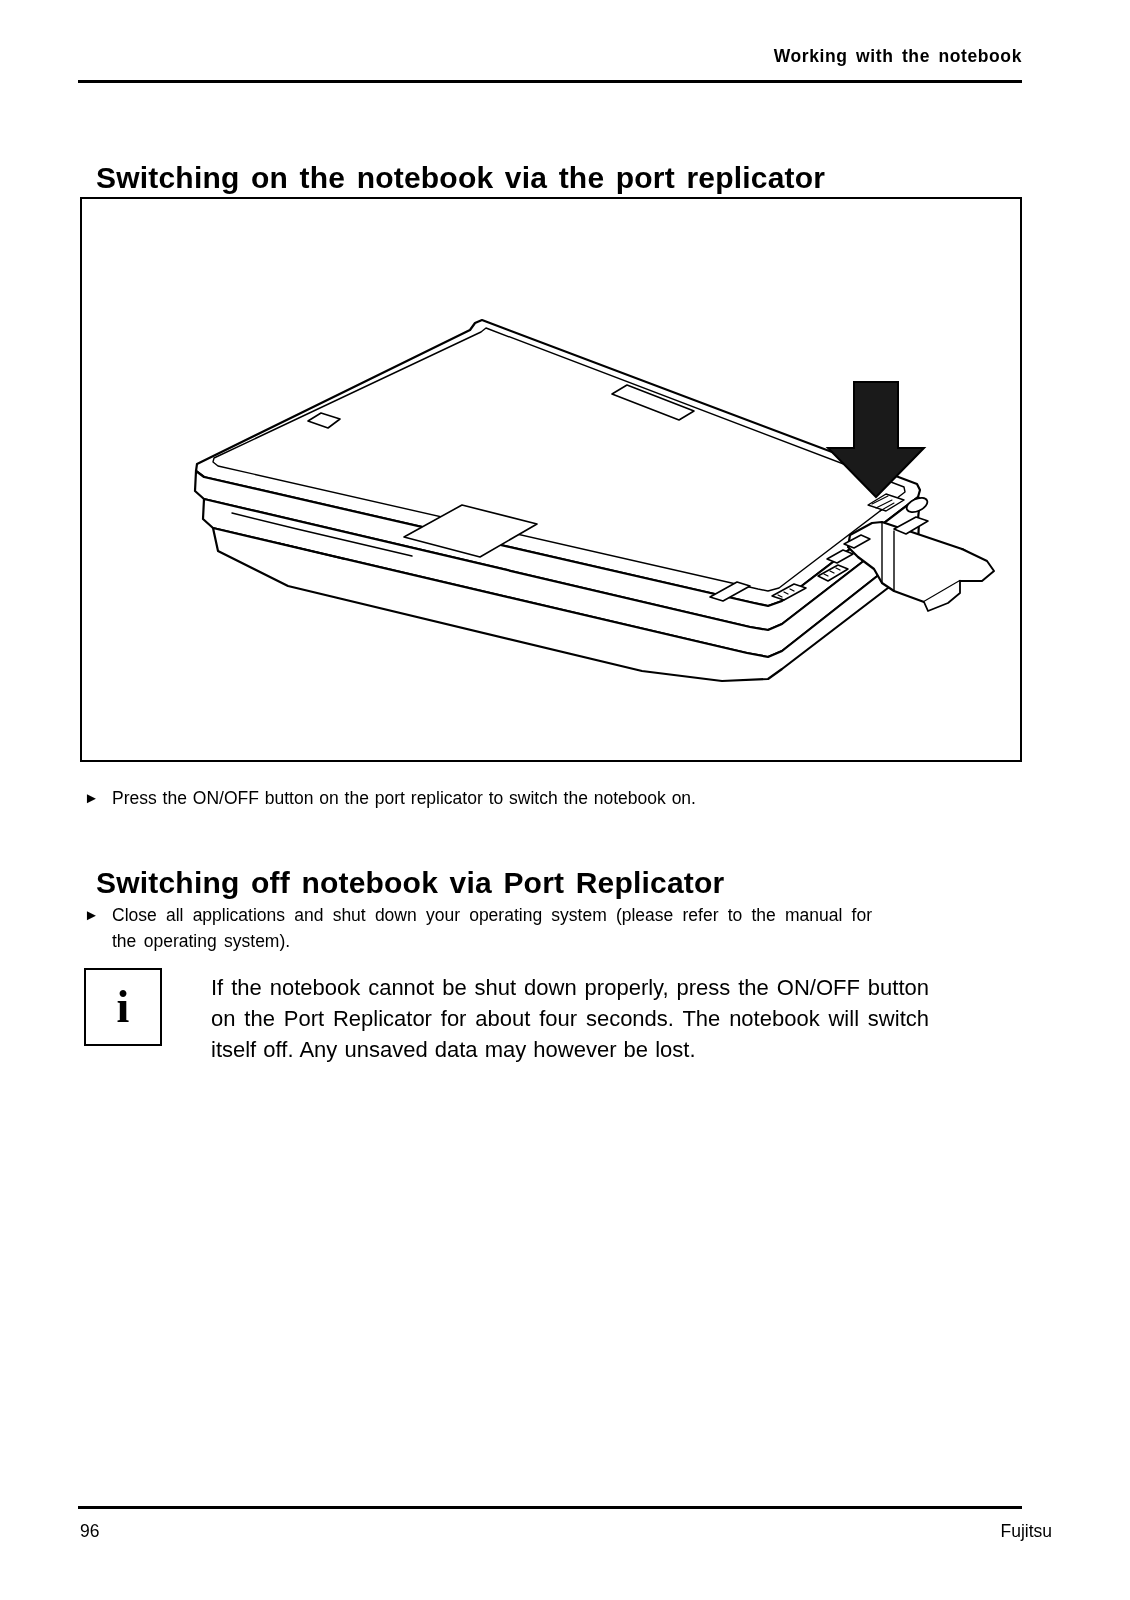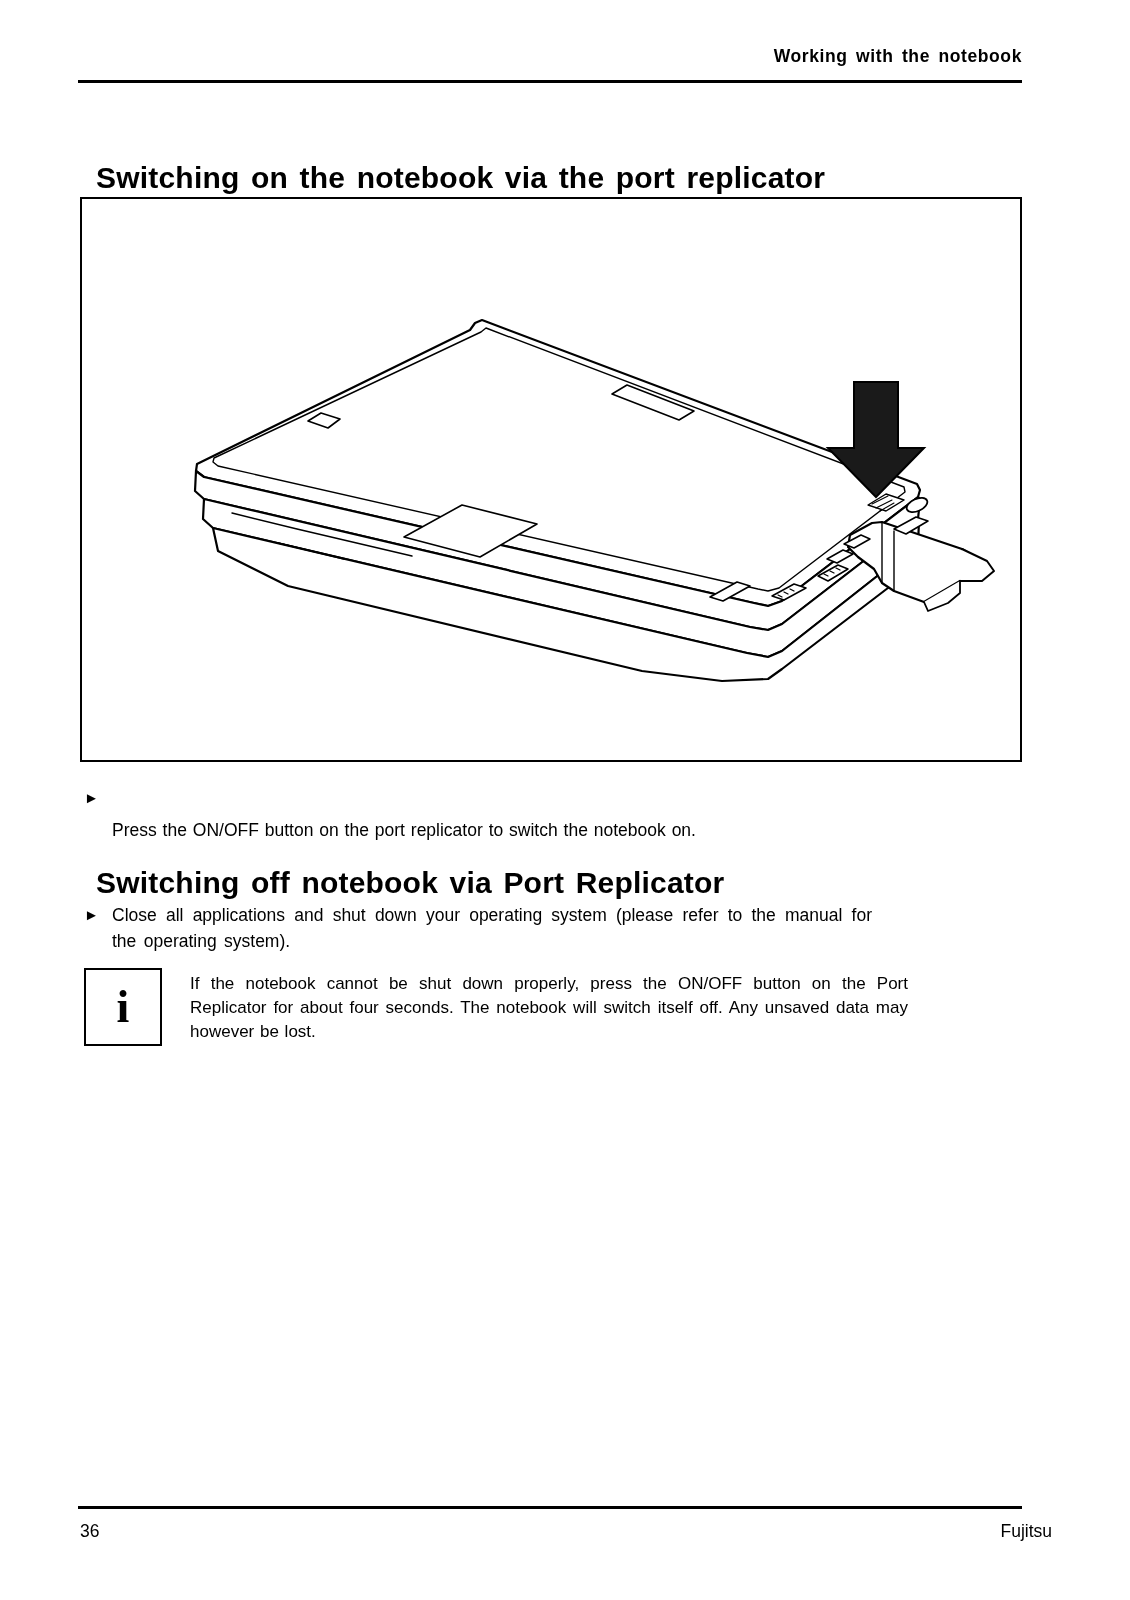--- a/index.html
+++ b/index.html
@@ -86,21 +86,21 @@
     color: #000;
   }
   .bullet-text {
     font-size: 17.5px;
     line-height: 26px;
     color: #000;
     text-align: justify;
     word-spacing: 1px;
   }
   #bullet-1 { left: 84px; top: 785px; width: 880px; }
-  #bullet-1 .bullet-text { width: 830px; margin-top: 32px; }
+  #bullet-1 .bullet-text { width: 830px; }
   #bullet-2 { left: 84px; top: 902px; width: 800px; }
   #bullet-2 .bullet-text { width: 760px; word-spacing: 2.5px; }
 
   
   .note {
     position: absolute;
     left: 84px;
     top: 968px;
     width: 880px;
     display: flex;
@@ -114,24 +114,24 @@
     box-sizing: border-box;
     display: flex;
     align-items: center;
     justify-content: center;
     font-family: "Liberation Serif", serif;
     font-size: 46px;
     font-weight: bold;
     line-height: 1;
   }
   .note-text {
-    margin-left: 28px;
+    margin-left: 49px;
     width: 718px;
-    font-size: 17px;
-    line-height: 24px;
+    font-size: 22px;
+    line-height: 31px;
     text-align: justify;
     word-spacing: 1px;
     padding-top: 4px;
   }
 
   
   .footer-rule {
     position: absolute;
     left: 78px;
     top: 1506px;
@@ -236,16 +236,16 @@
     <div class="bullet-arrow">►</div>
     <div class="bullet-text">Close all applications and shut down your operating system (please refer to the manual for the operating system).</div>
   </div>
 
   <div class="note">
     <div class="note-icon">i</div>
     <div class="note-text">If the notebook cannot be shut down properly, press the ON/OFF button on the Port Replicator for about four seconds. The notebook will switch itself off. Any unsaved data may however be lost.</div>
   </div>
 
   <div class="footer-rule"></div>
-  <div class="footer-left">36</div>
+  <div class="footer-left">96</div>
   <div class="footer-right">Fujitsu</div>
 
 </div>
 
 </body></html>

